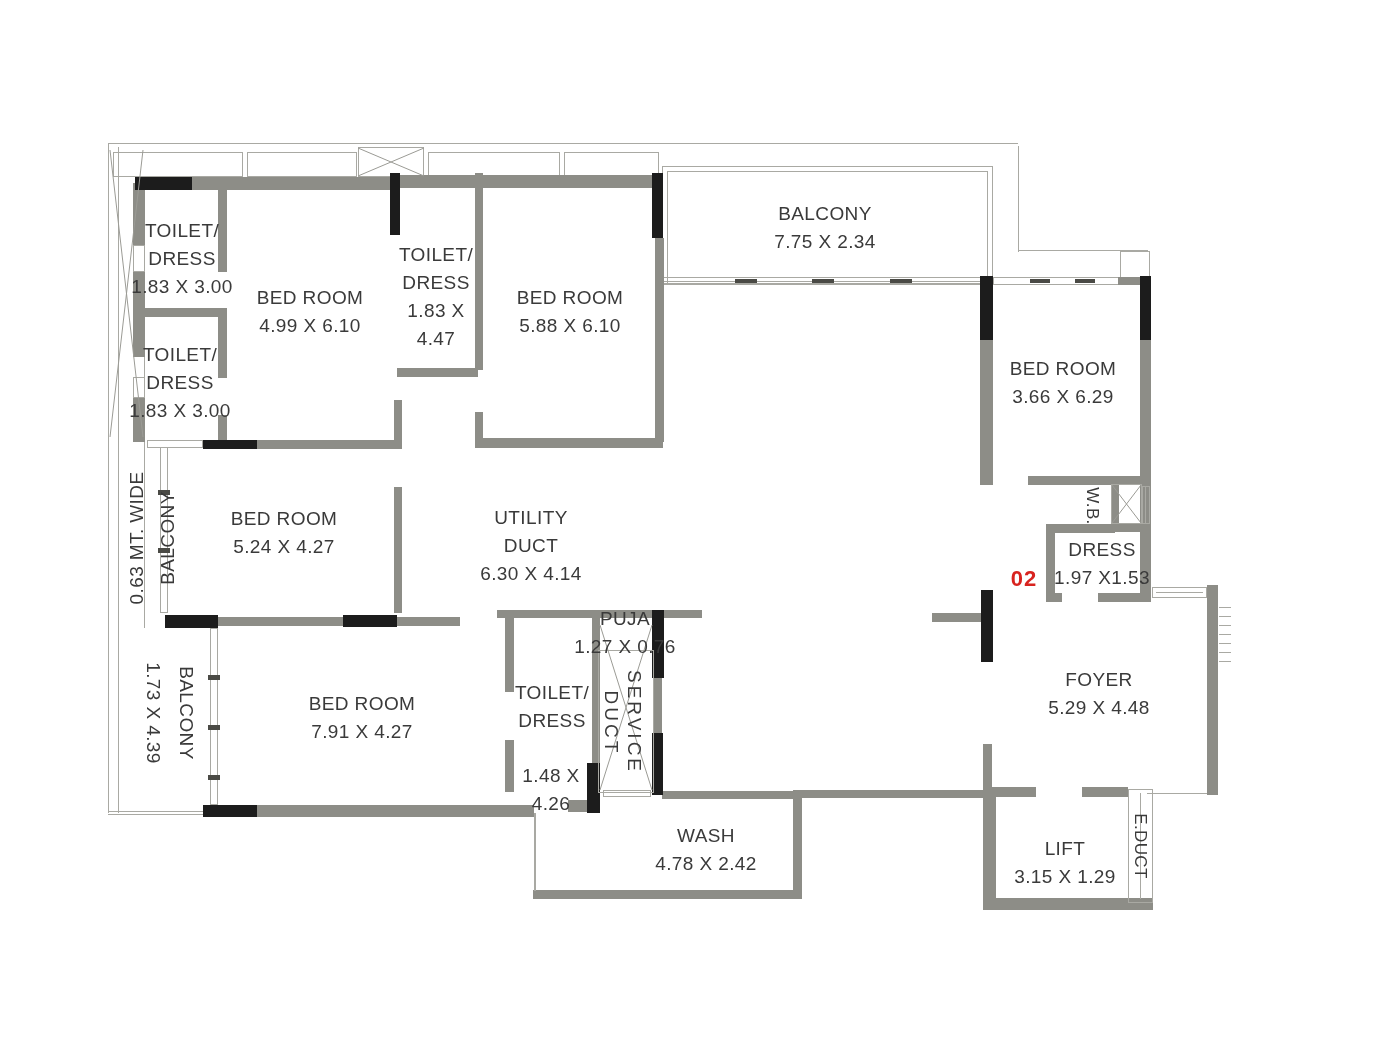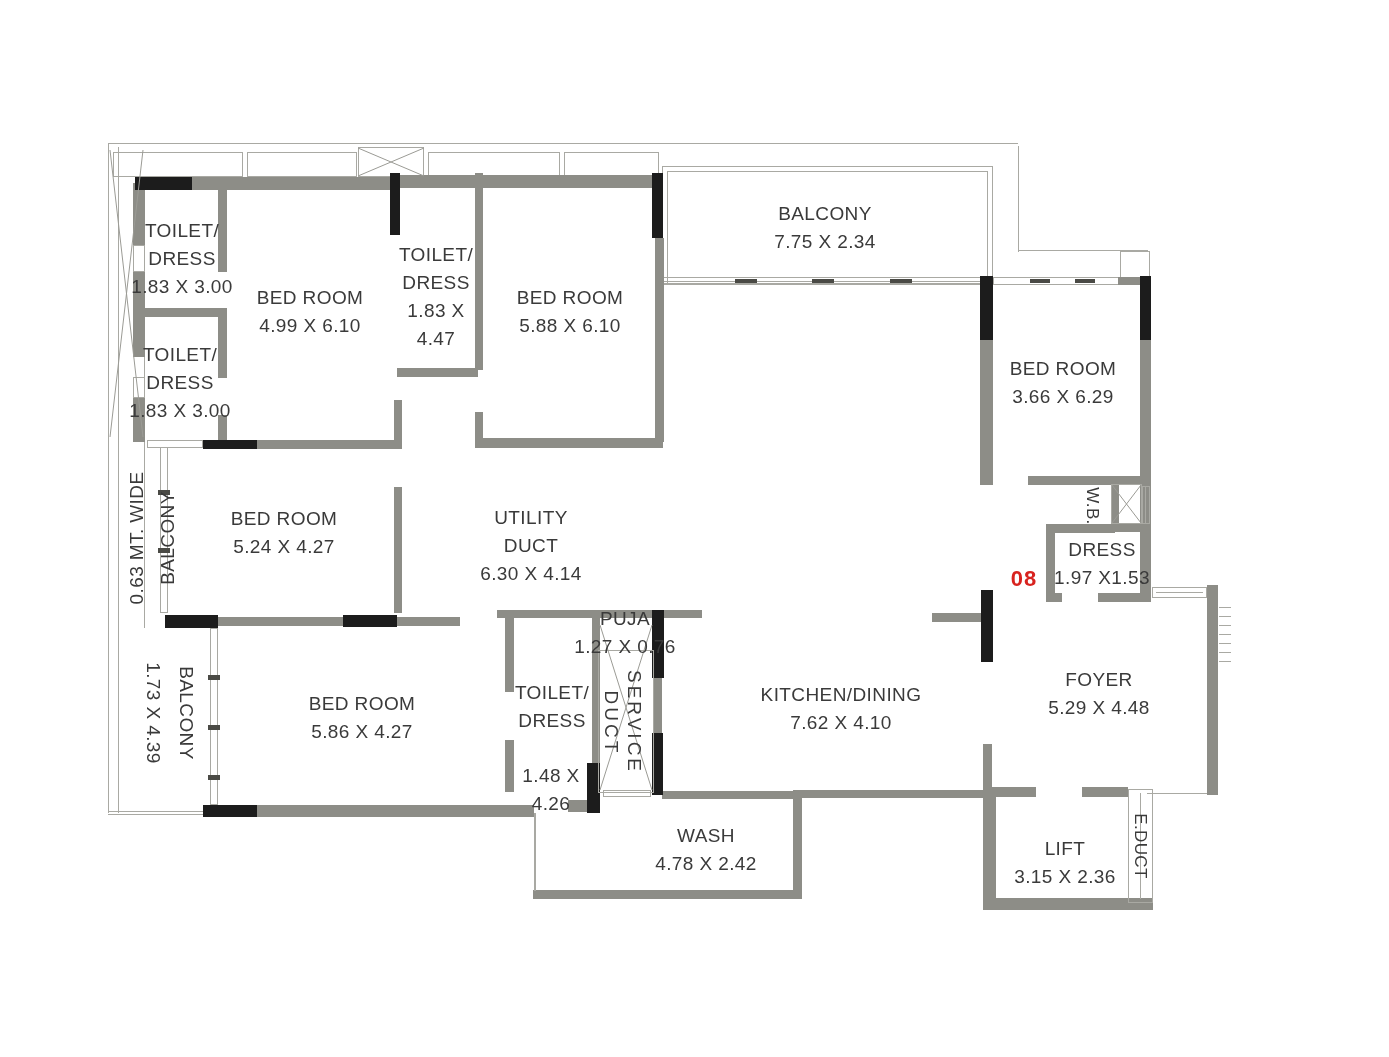--- a/index.html
+++ b/index.html
@@ -210,51 +210,47 @@
   <div class="lbl" style="left:1102px;top:564px">
     <span>DRESS</span>
     <span>1.97 X1.53</span>
   </div>
   <div class="lbl" style="left:625px;top:633px">
     <span>PUJA</span>
     <span>1.27 X 0.76</span>
   </div>
   <div class="lbl" style="left:362px;top:718px">
     <span>BED ROOM</span>
-    <span>5.86 X 4.27</span>
+    <span>7.91 X 4.27</span>
   </div>
   <div class="lbl" style="left:552px;top:707px">
     <span>TOILET/</span>
     <span>DRESS</span>
   </div>
   <div class="lbl" style="left:551px;top:790px">
     <span>1.48 X</span>
     <span>4.26</span>
   </div>
-  <div class="lbl" style="left:841px;top:709px">
-    <span>KITCHEN/DINING</span>
-    <span>7.62 X 4.10</span>
-  </div>
   <div class="lbl" style="left:1099px;top:694px">
     <span>FOYER</span>
     <span>5.29 X 4.48</span>
   </div>
   <div class="lbl" style="left:706px;top:850px">
     <span>WASH</span>
     <span>4.78 X 2.42</span>
   </div>
   <div class="lbl" style="left:1065px;top:863px">
     <span>LIFT</span>
-    <span>3.15 X 2.36</span>
+    <span>3.15 X 1.29</span>
   </div>
 
   <div class="vl v-up" style="left:137px;top:538px">0.63 MT. WIDE</div>
   <div class="vl v-up" style="left:168px;top:538px">BALCONY</div>
   <div class="vl v-dn" style="left:186px;top:713px">BALCONY</div>
   <div class="vl v-dn" style="left:153px;top:713px">1.73 X 4.39</div>
   <div class="vl v-dn sm" style="left:1092px;top:506px">W.B.</div>
   <div class="vl v-dn sp" style="left:634px;top:722px">SERVICE</div>
   <div class="vl v-dn sp" style="left:611px;top:723px">DUCT</div>
   <div class="vl v-dn sm" style="left:1140px;top:846px">E.DUCT</div>
 
-  <div class="unit" style="left:1024px;top:579px">08</div>
+  <div class="unit" style="left:1024px;top:579px">02</div>
 
 </div>
 
 </body></html>

